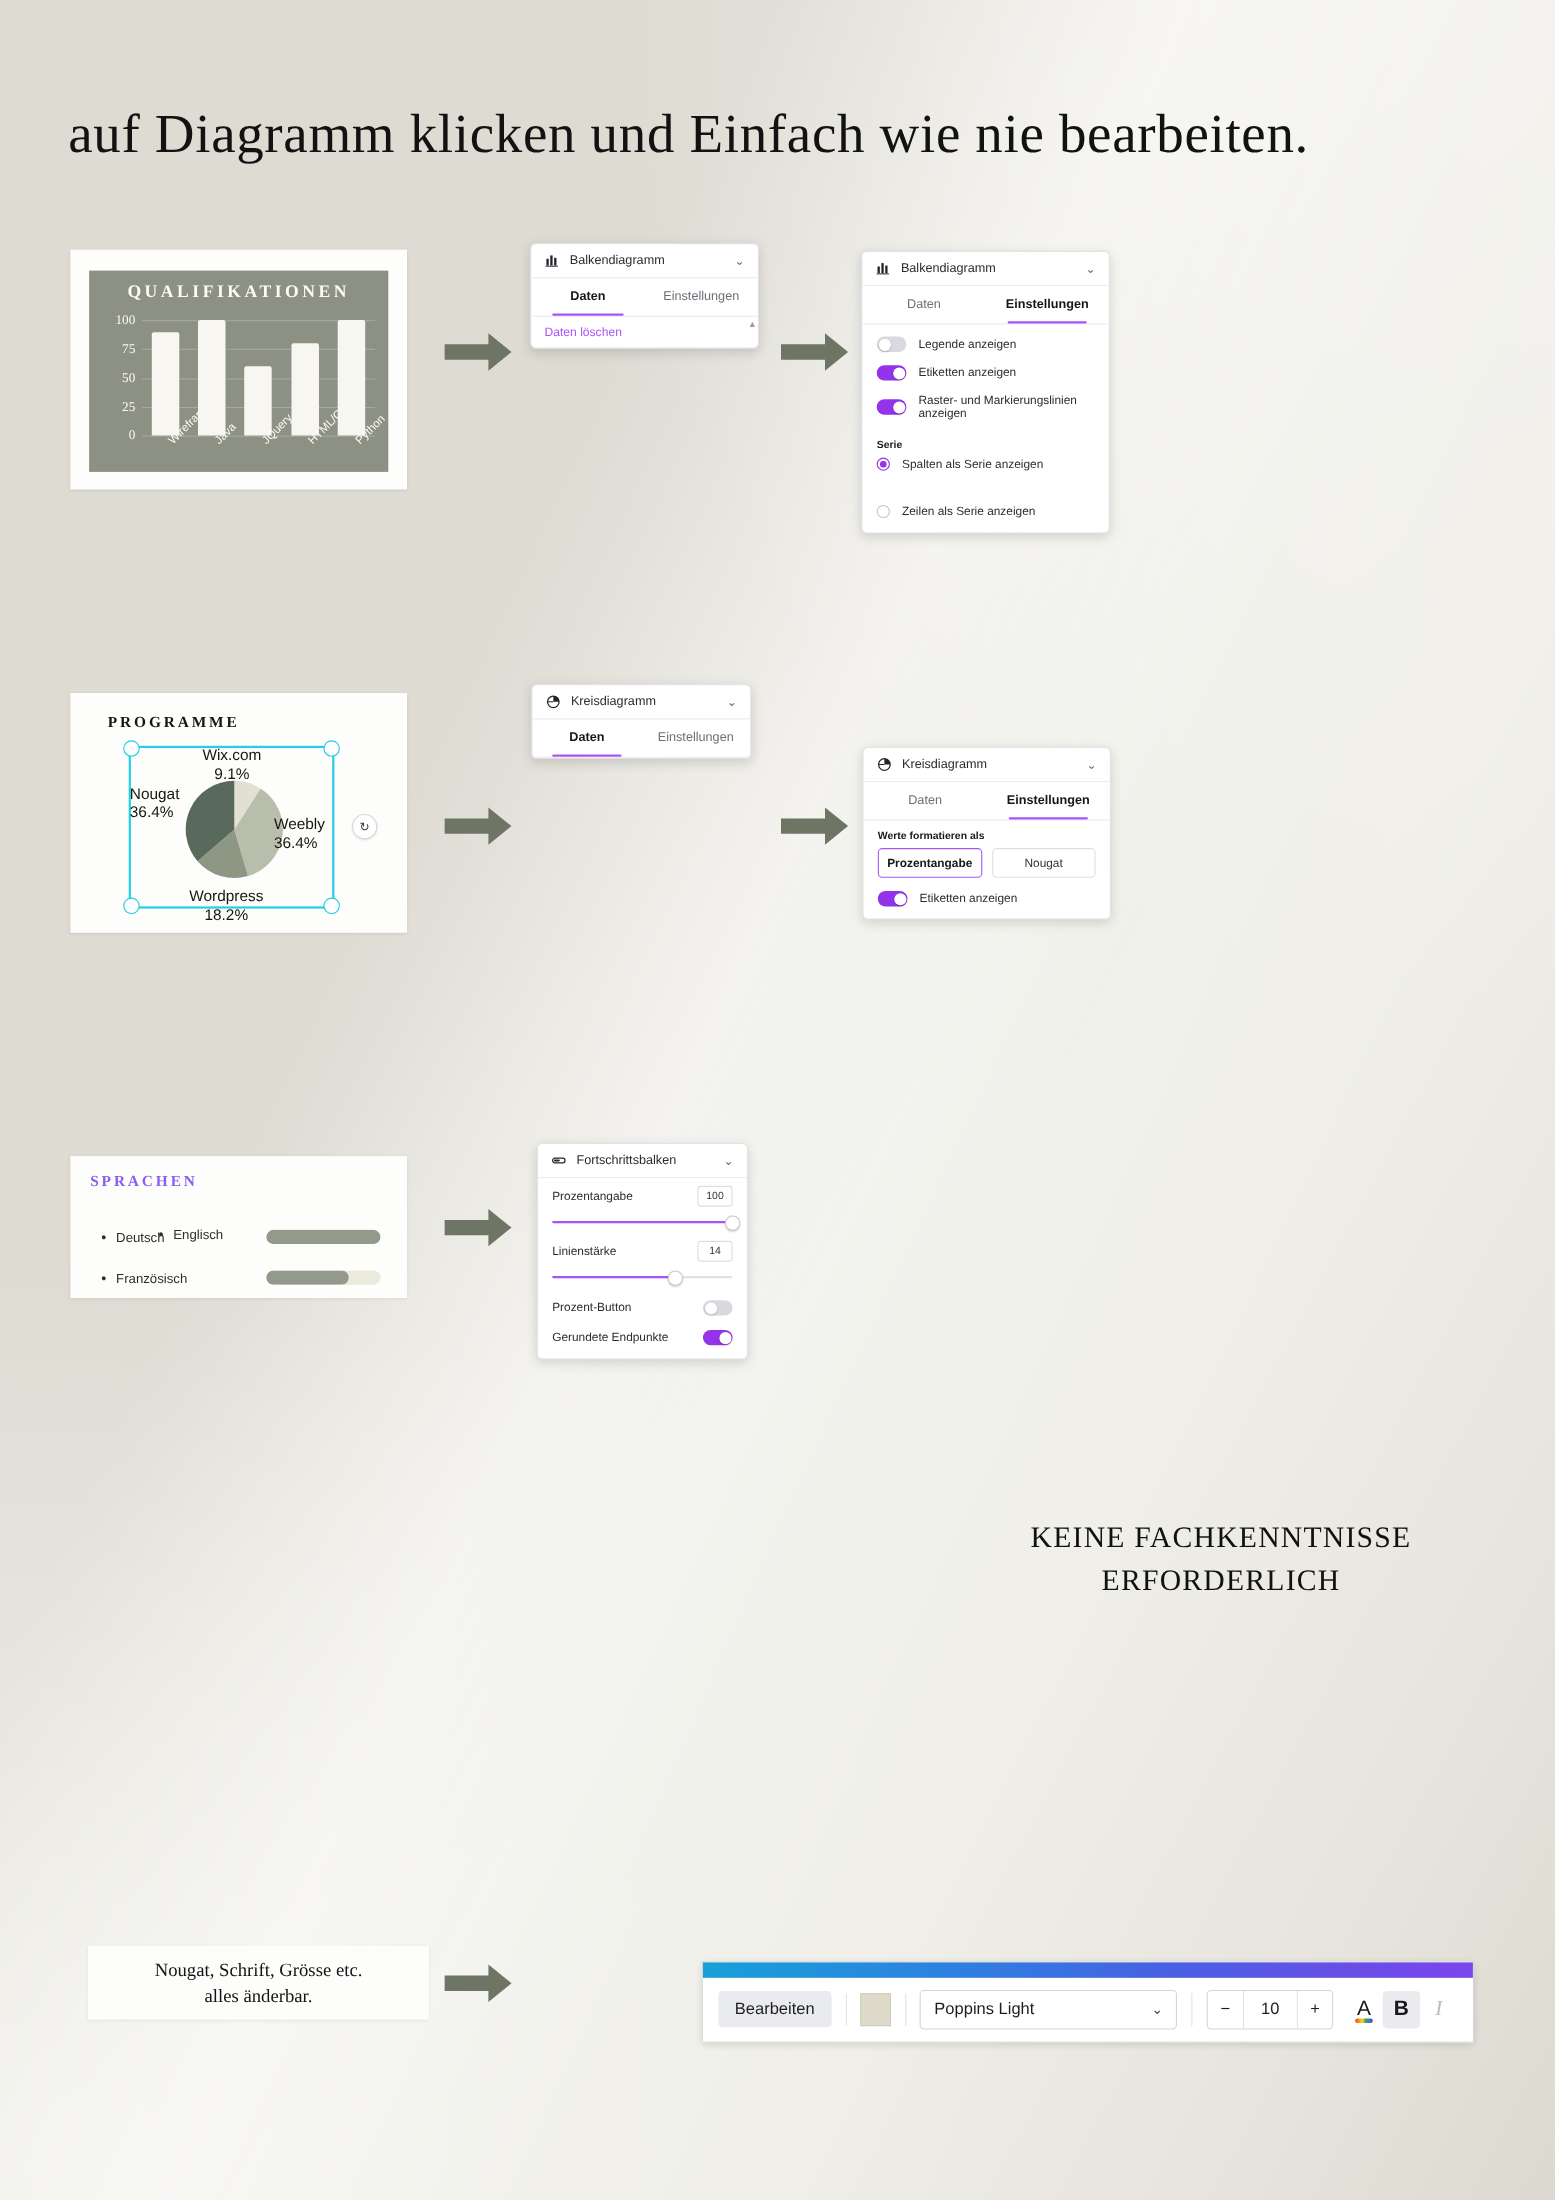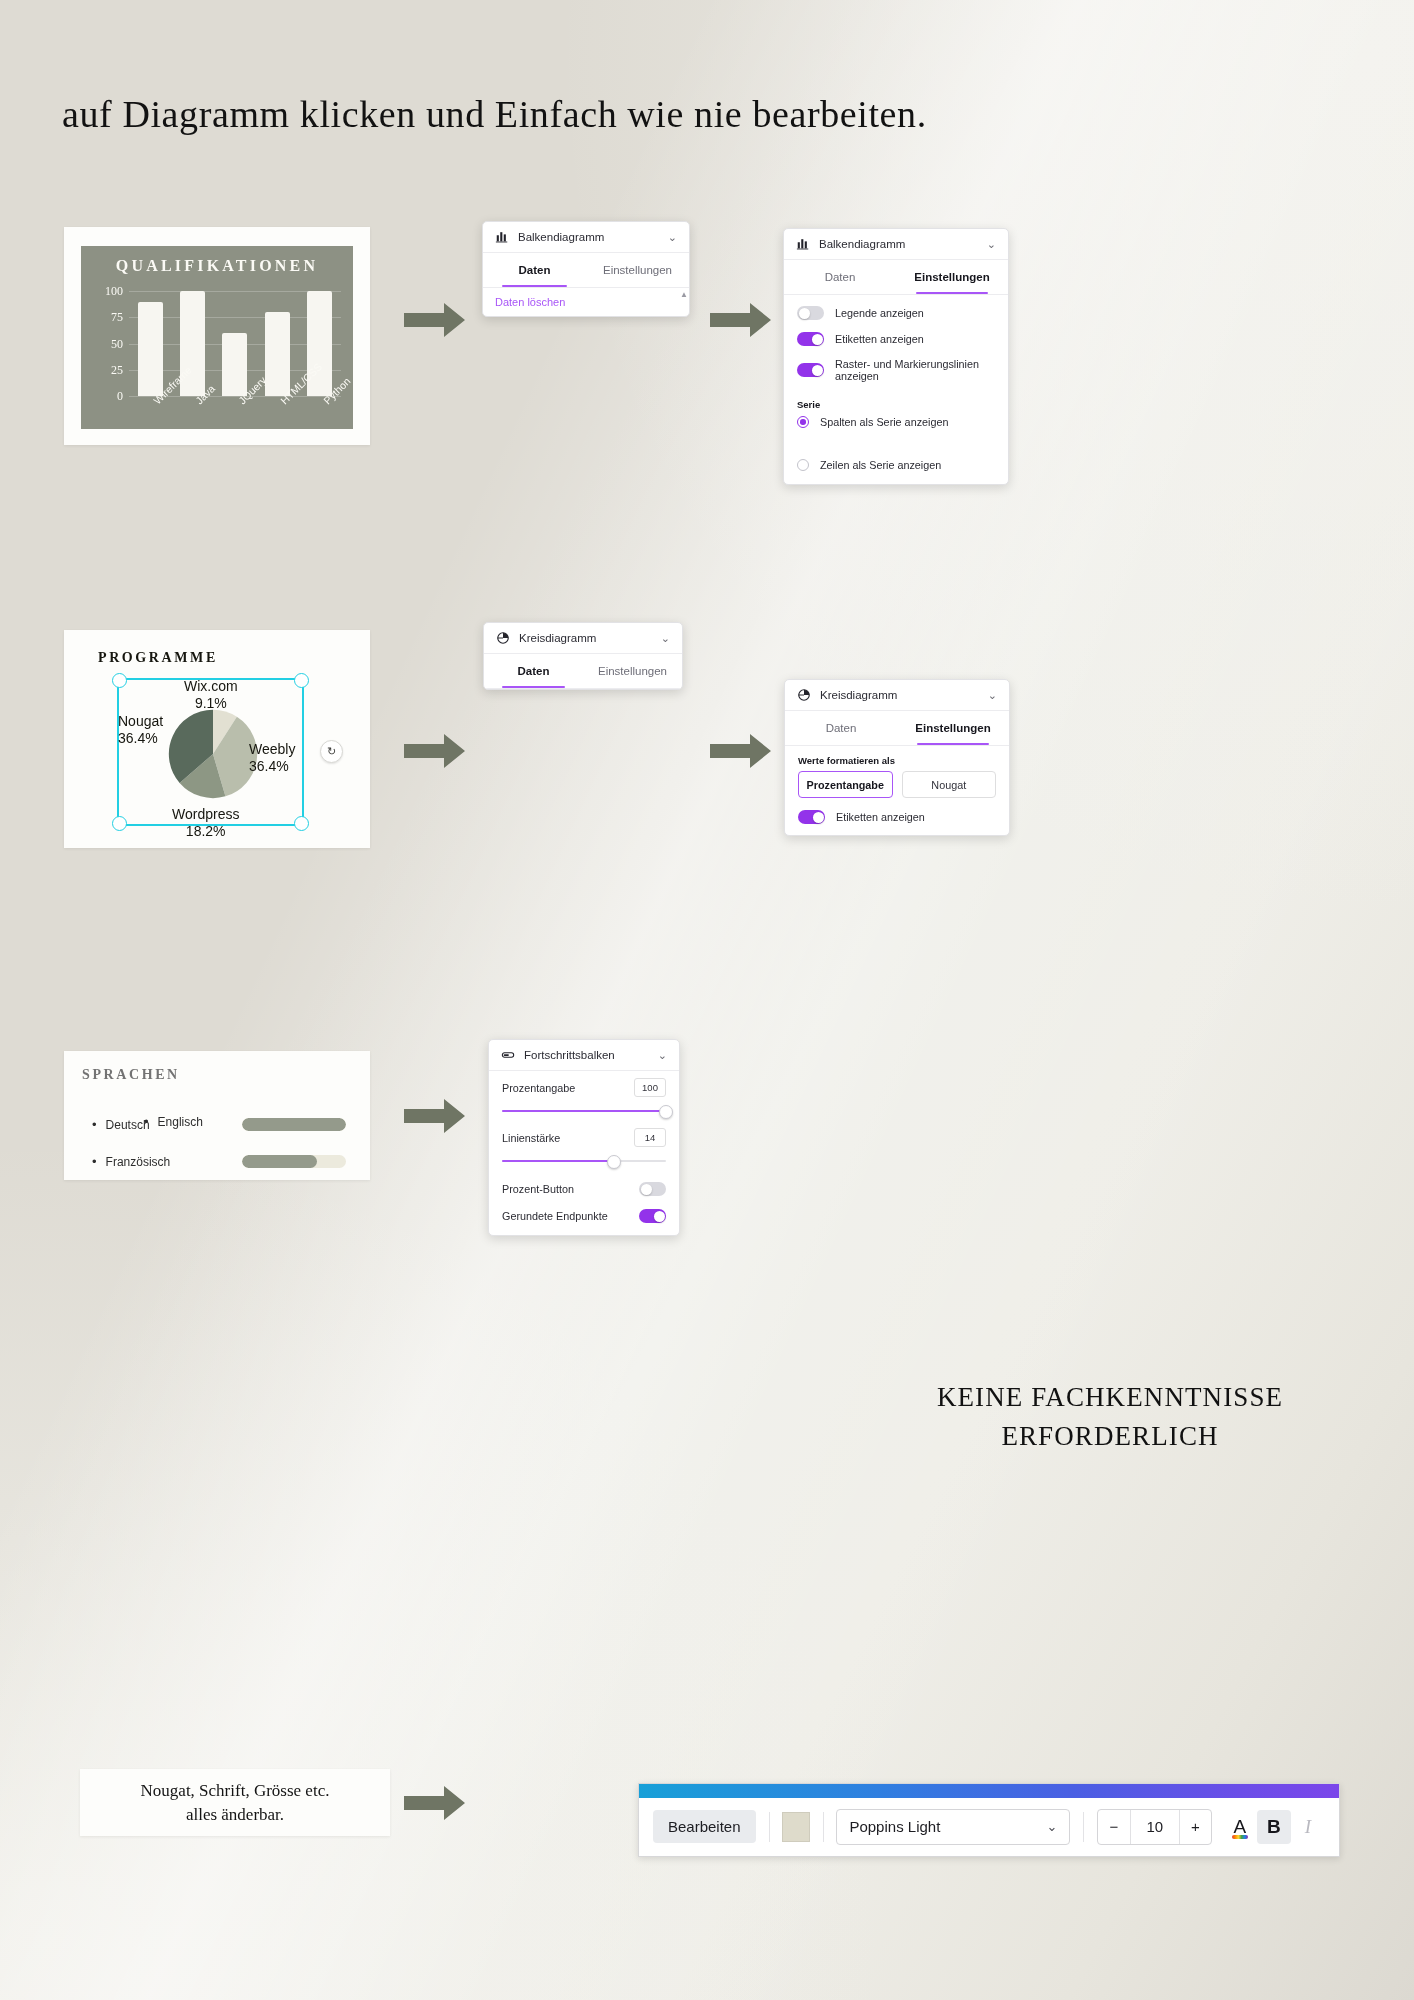--- a/index.html
+++ b/index.html
@@ -13,21 +13,21 @@
   }
   .sheen{
     position:absolute;inset:0;pointer-events:none;
     background:linear-gradient(115deg,rgba(255,255,255,0) 30%,rgba(255,255,255,.55) 46%,rgba(255,255,255,.15) 60%,rgba(255,255,255,0) 75%);
   }
 
   
   .headline{
     position:absolute;left:62px;top:92px;width:1290px;
     font-family:"Liberation Serif", serif;
-    font-size:38px;letter-spacing:.6px;color:#121212;white-space:nowrap;
+    font-size:50px;letter-spacing:.6px;color:#121212;white-space:nowrap;
   }
 
   
   .card{position:absolute;background:#fdfdfb;box-shadow:0 1px 3px rgba(0,0,0,.07);}
 
   
   #card-bar{left:64px;top:227px;width:306px;height:218px;}
   .bar-inner{position:absolute;left:17px;top:19px;right:17px;bottom:16px;background:#8d9184;}
   .bar-title{
     position:absolute;left:0;right:0;top:11px;text-align:center;
@@ -69,21 +69,21 @@
   #pl-wix{left:120px;top:48px;} 
   #pl-nougat{left:54px;top:83px;text-align:left;}
   #pl-weebly{left:185px;top:111px;text-align:left;}
   #pl-wp{left:108px;top:176px;}
 
   
   #card-lang{left:64px;top:1051px;width:306px;height:129px;}
   .lang-title{
     position:absolute;left:18px;top:16px;
     font-family:"Liberation Serif", serif;font-weight:bold;
-    font-size:14px;letter-spacing:2.6px;color:#737373;
+    font-size:14px;letter-spacing:2.6px;color:#8b5cf6;
   }
   .lang-row{position:absolute;left:28px;right:24px;height:22px;display:flex;align-items:center;}
   .lang-name{font-size:12px;color:#2d2d2d;width:150px;}
   .lang-name:before{content:"\2022";margin-right:9px;font-size:13px;}
   .track{flex:1;height:13px;border-radius:7px;background:#eceadd;position:relative;overflow:hidden;}
   .fill{position:absolute;left:0;top:0;bottom:0;border-radius:7px;background:#949a8b;}
 
   
   #card-caption{left:80px;top:1769px;width:310px;height:67px;display:flex;align-items:center;justify-content:center;}
   .caption-txt{font-family:"Liberation Serif", serif;font-size:17px;color:#141414;text-align:center;line-height:1.38;}

